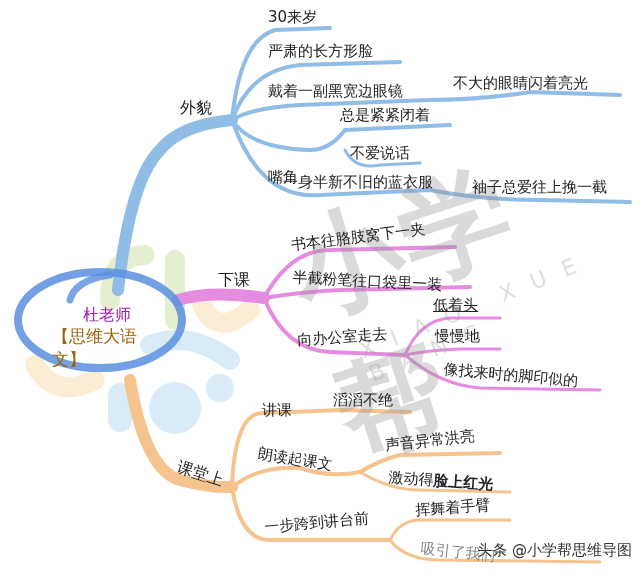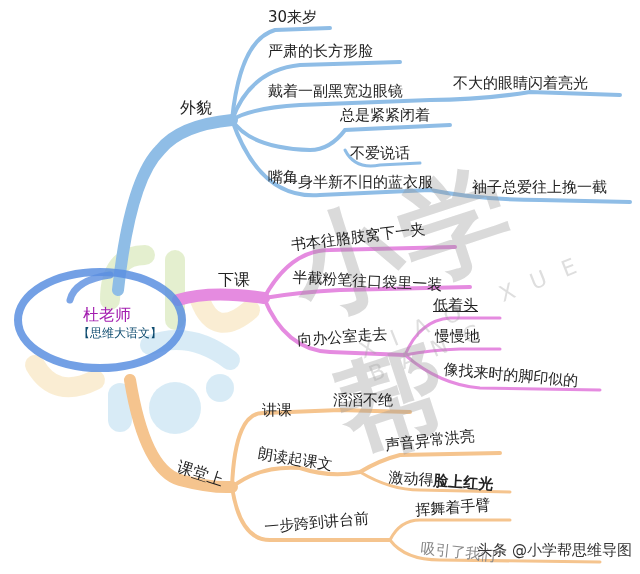--- a/index.html
+++ b/index.html
@@ -4,22 +4,22 @@
   <style>
     html, body { margin: 0; padding: 0; background: #ffffff; }
     body { width: 640px; height: 574px; position: relative; overflow: hidden;
            font-family: "DejaVu Sans", "Liberation Sans", sans-serif; }
     #canvas { position: absolute; left: 0; top: 0; width: 640px; height: 574px; }
     .lbl { position: absolute; white-space: nowrap; color: #222; font-size: 15px; line-height: 1; }
     .lbl.main { font-size: 16px; }
     .rot { transform-origin: left bottom; }
     .center-title { position: absolute; left: 62px; top: 305px; width: 90px; text-align: center;
                     font-size: 16px; color: #a21caf; }
-    .center-sub { position: absolute; left: 52px; top: 325px; width: 110px; text-align: right;
-                  font-size: 12px; color: #0c4a6e; }
+    .center-sub { position: absolute; left: 52px; top: 325px; width: 110px; text-align: left;
+                  font-size: 17px; color: #a16207; }
     .wm-big { position: absolute; color: rgba(150,150,150,0.35); font-size: 110px; font-weight: bold;
               transform: rotate(-18deg); left: 310px; top: 150px; letter-spacing: 4px; }
     .wm-small { position: absolute; color: rgba(160,160,160,0.35); font-size: 22px; letter-spacing: 18px;
                 transform: rotate(-22deg); left: 355px; top: 285px; }
     .wm-credit { position: absolute; right: 8px; bottom: 14px; font-size: 15px; color: #333;
                  text-shadow: 0 0 2px #fff, 0 0 2px #fff; }
   </style>
 </head>
 <body>
 

